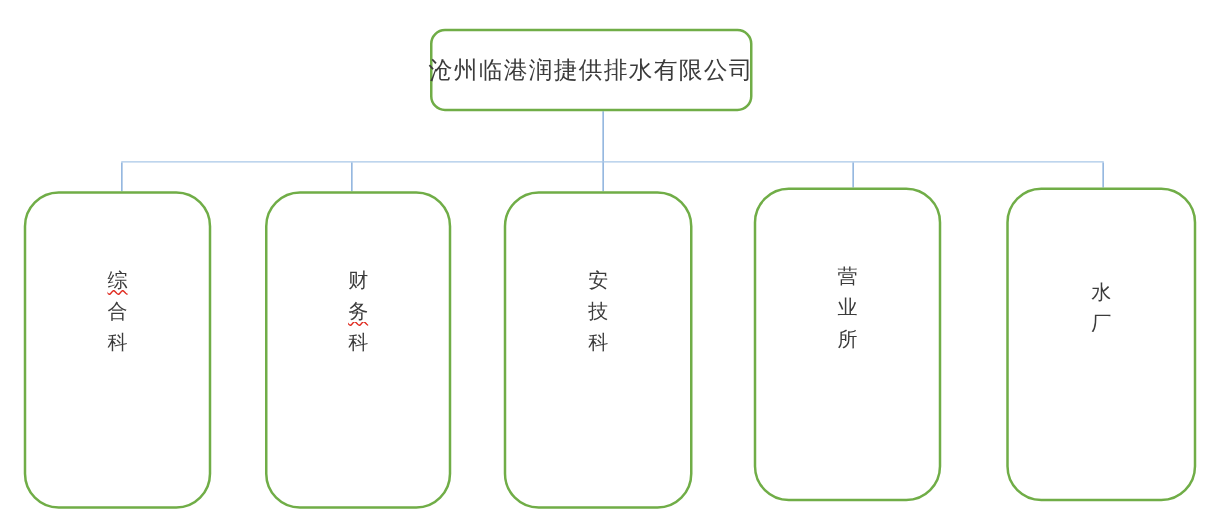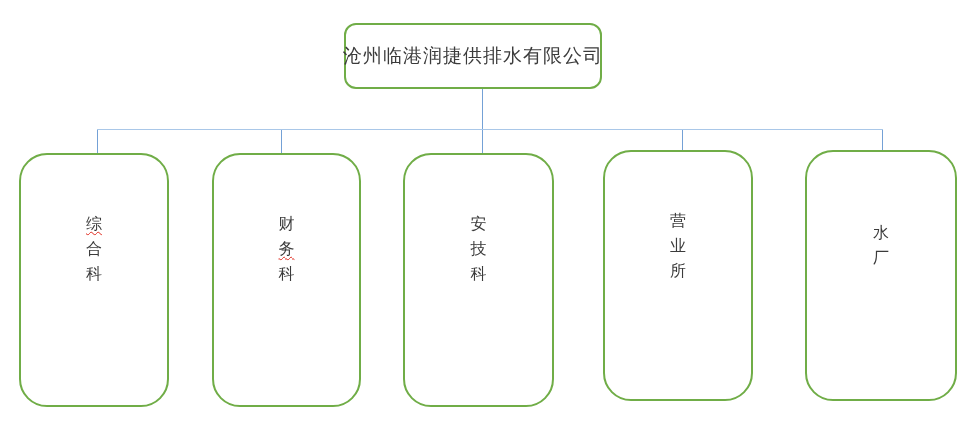--- a/index.html
+++ b/index.html
@@ -2,21 +2,21 @@
 <html><head>
 <meta charset="utf-8">
 <style>
   html, body { margin: 0; padding: 0; background: #ffffff; }
   .canvas {
     position: relative;
     width: 974px;
     height: 421px;
     background: #ffffff;
     overflow: hidden;
-    font-family: Liberation Mono, monospace;
+    font-family: Liberation Serif, serif;
   }
 
   
   .root-box {
     position: absolute;
     left: 344px; top: 23px;
     width: 258px; height: 66px;
     box-sizing: border-box;
     border: 2px solid #70ad47;
     border-radius: 12px;

